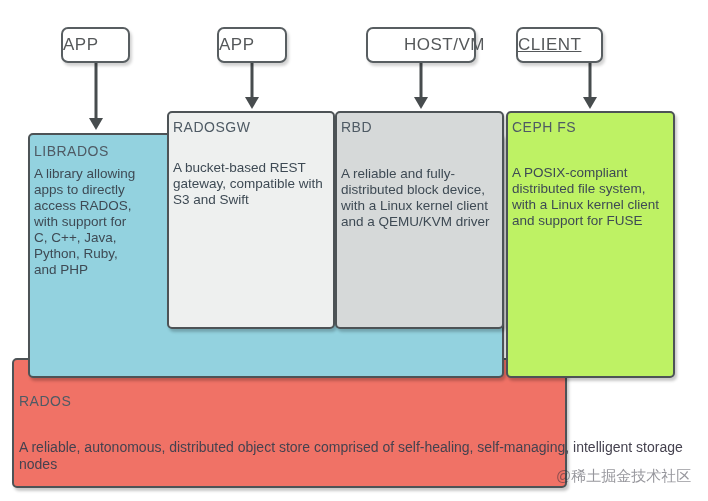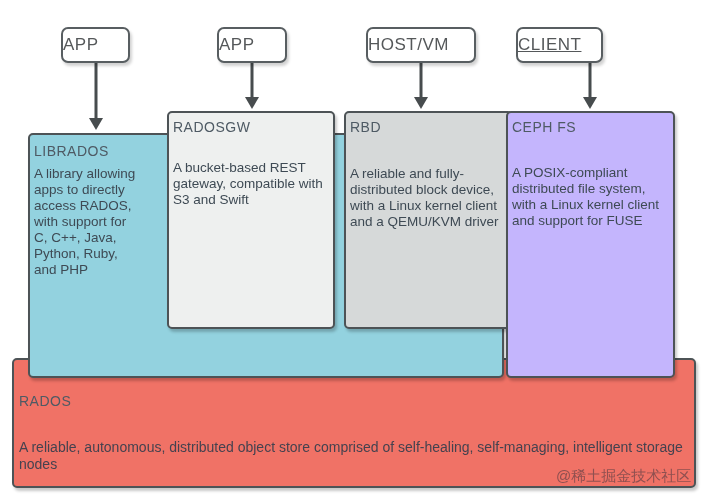--- a/index.html
+++ b/index.html
@@ -10,21 +10,21 @@
   
   .tnode{
     position:absolute;top:27px;height:36px;box-sizing:border-box;
     background:#ffffff;border:2px solid #585e61;border-radius:7px;
     display:flex;align-items:center;justify-content:flex-start;
     font-size:17px;color:#55585a;letter-spacing:0.5px;
     box-shadow:2px 3px 3px rgba(0,0,0,0.18);z-index:5;
   }
   #node-app1{left:61px;width:69px;}
   #node-app2{left:217px;width:70px;}
-  #node-hostvm{left:366px;width:110px;}
+  #node-hostvm{left:366px;width:110px;padding-left:36px;}
   #node-client{left:516px;width:87px;text-decoration:underline;}
   
   .arrow{position:absolute;z-index:4;}
   .arrow .stem{position:absolute;left:50%;transform:translateX(-50%);width:3px;background:#474c4e;}
   .arrow .head{
     position:absolute;left:50%;transform:translateX(-50%);
     width:0;height:0;border-left:7px solid transparent;border-right:7px solid transparent;
     border-top:12px solid #474c4e;
   }
   #arrow1{left:89px;top:63px;width:14px;height:67px;}
@@ -41,33 +41,33 @@
     box-shadow:2px 3px 3px rgba(0,0,0,0.22);
   }
   .layer-title{
     position:absolute;font-size:14px;color:#4e5a64;letter-spacing:0.5px;
     white-space:pre;
   }
   .layer-body{
     position:absolute;font-size:13.5px;line-height:16px;color:#3e4a54;
     white-space:pre;
   }
-  #layer-rados{left:12px;top:358px;width:684px;height:130px;background:#f07266;z-index:1;}
+  #layer-rados{left:12px;top:358px;width:555px;height:130px;background:#f07266;z-index:1;}
   #layer-rados .layer-title{left:5px;top:33px;}
   #layer-rados .layer-body{left:5px;top:79px;font-size:14px;line-height:17px;color:#45424f;}
   #layer-librados{left:28px;top:133px;width:476px;height:245px;background:#93d2df;z-index:2;}
   #layer-librados .layer-title{left:4px;top:8px;}
   #layer-librados .layer-body{left:4px;top:31px;}
   #layer-radosgw{left:167px;top:111px;width:168px;height:218px;background:#eef0ef;z-index:3;}
   #layer-radosgw .layer-title{left:4px;top:6px;}
   #layer-radosgw .layer-body{left:4px;top:47px;}
-  #layer-rbd{left:335px;top:111px;width:169px;height:218px;background:#d6d9d9;z-index:3;margin-left:9px;}
+  #layer-rbd{left:335px;top:111px;width:169px;height:218px;background:#d6d9d9;z-index:3;}
   #layer-rbd .layer-title{left:4px;top:6px;}
   #layer-rbd .layer-body{left:4px;top:53px;}
-  #layer-cephfs{left:506px;top:111px;width:169px;height:267px;background:#c4b5fd;z-index:3;}
+  #layer-cephfs{left:506px;top:111px;width:169px;height:267px;background:#bef264;z-index:3;}
   #layer-cephfs .layer-title{left:4px;top:6px;}
   #layer-cephfs .layer-body{left:4px;top:52px;}
   
   .watermark{
     position:absolute;left:556px;top:467px;z-index:6;
     font-size:15px;color:rgba(45,45,58,0.5);white-space:nowrap;
   }
 </style>
 </head>
 <body>

